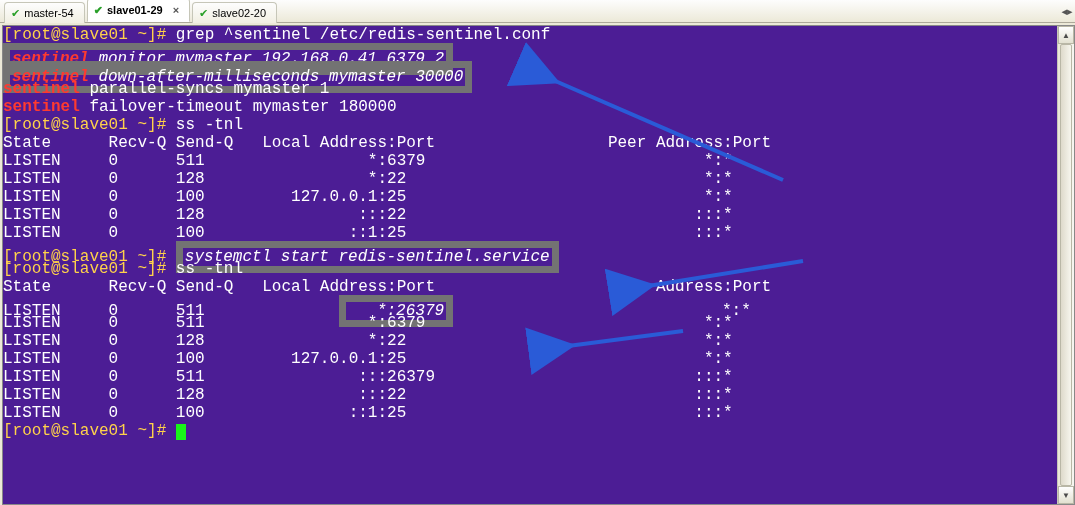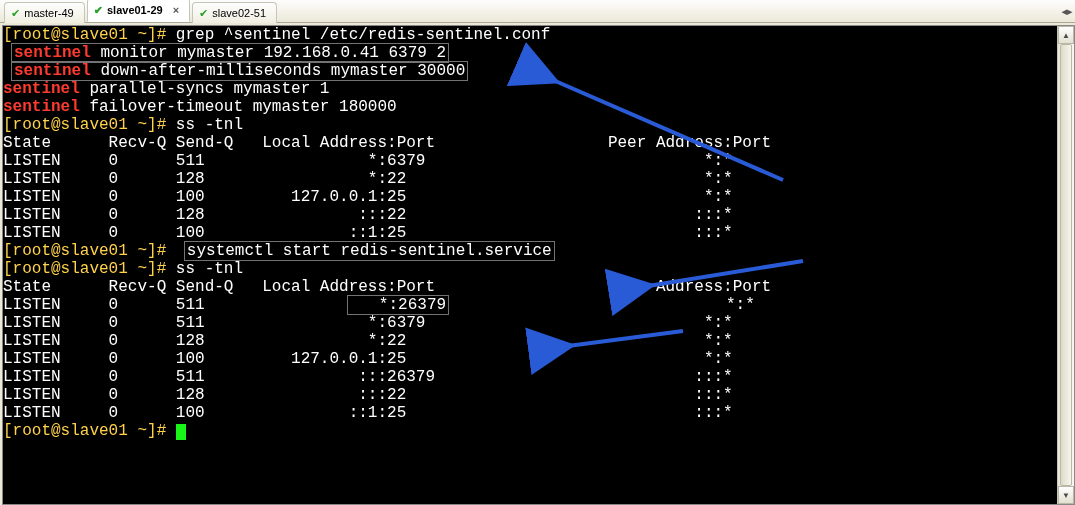--- a/index.html
+++ b/index.html
@@ -2,53 +2,53 @@
 <html><head>
 <meta charset="utf-8">
 <style>
   html,body{margin:0;padding:0;background:#ece9d8;font-family:Tahoma,Arial,sans-serif;width:1075px;height:505px;overflow:hidden;}
   .tabbar{height:22px;background:linear-gradient(#fdfdfd,#ece9d8);border-bottom:1px solid #aca899;display:flex;align-items:flex-end;padding-left:4px;font-size:11px;}
   .tab{display:flex;align-items:center;gap:4px;height:20px;padding:0 10px 0 6px;border:1px solid #c6c6b8;border-bottom:none;border-top-left-radius:4px;border-top-right-radius:4px;margin-right:2px;background:linear-gradient(#fdfdfd,#f1efe2);position:relative;top:1px;cursor:pointer;}
   .tab.active{background:#fff;font-weight:bold;height:22px;top:0;border-bottom:1px solid #fff;}
   .tab .chk{color:#2aa02a;font-size:11px;}
   .tab .close{margin-left:6px;color:#555;font-weight:bold;font-size:11px;}
   .rsb{position:absolute;right:0;top:0;width:16px;height:22px;display:flex;align-items:center;justify-content:center;color:#555;font-size:11px;}
-  .term-wrap{position:relative;width:1071px;height:478px;margin:2px;border:1px solid #888;background:#000000;}
+  .term-wrap{position:relative;width:1071px;height:478px;margin:2px;border:1px solid #888;background:#4c1d95;}
   .term{font-family:"Courier New",monospace;font-size:16px;line-height:18px;color:#fff;white-space:pre;letter-spacing:0px;}
   .row{height:18px;}
   .prompt{color:#ffd24a;}
   .sentinel{color:#ff3a2f;font-weight:bold;}
   .cmd-white{color:#fff;}
-  .redbox{border:1px solid #737373;padding:0 2px;margin:-1px 8px;display:inline-block;}
+  .redbox{border:7px solid #737373;padding:0 2px;margin:-1px 0;display:inline-block;font-style:italic;}
   .cursor{display:inline-block;width:10px;height:16px;background:#19f519;vertical-align:text-bottom;}
 
   .arrow{position:absolute;pointer-events:none;}
   .arrow svg{overflow:visible;}
 
   .vsb{position:absolute;right:0;top:0;width:16px;height:100%;background:linear-gradient(90deg,#eae7d7,#f7f6f0);border-left:1px solid #c6c6b8;}
   .vsb .btn{height:16px;background:linear-gradient(#fefefe,#e3e1d1);border:1px solid #b9b7a6;display:flex;align-items:center;justify-content:center;font-size:8px;color:#4b4b4b;}
   .vsb .btn.dn{position:absolute;bottom:0;left:0;right:0;}
   .vsb .thumb{position:absolute;top:18px;left:2px;right:2px;height:440px;background:linear-gradient(90deg,#dedacb,#f7f6ee);border:1px solid #b9b7a6;border-radius:2px;}
 </style>
 </head>
 <body>
 
 <div class="tabbar">
   <div class="tab">
     <span class="chk">✔</span>
-    <span>master-49</span>
+    <span>master-54</span>
   </div>
   <div class="tab active">
     <span class="chk">✔</span>
     <span>slave01-29</span>
     <span class="close">×</span>
   </div>
   <div class="tab">
     <span class="chk">✔</span>
-    <span>slave02-51</span>
+    <span>slave02-20</span>
   </div>
   <div class="rsb">◂▸</div>
 </div>
 
 <div class="term-wrap">
   <div class="term" id="term"><div class="row"><span class="prompt">[root@slave01 ~]# </span><span class="cmd-white">grep ^sentinel /etc/redis-sentinel.conf</span></div><div class="row"><span class="redbox"><span class="sentinel">sentinel</span><span class="cmd-white"> monitor mymaster 192.168.0.41 6379 2</span></span></div><div class="row"><span class="redbox"><span class="sentinel">sentinel</span><span class="cmd-white"> down-after-milliseconds mymaster 30000</span></span></div><div class="row"><span class="sentinel">sentinel</span><span class="cmd-white"> parallel-syncs mymaster 1</span></div><div class="row"><span class="sentinel">sentinel</span><span class="cmd-white"> failover-timeout mymaster 180000</span></div><div class="row"><span class="prompt">[root@slave01 ~]# </span><span class="cmd-white">ss -tnl</span></div><div class="row"><span class="cmd-white">State      Recv-Q Send-Q   Local Address:Port                  Peer Address:Port </span></div><div class="row"><span class="cmd-white">LISTEN     0      511                 *:6379                             *:*   </span></div><div class="row"><span class="cmd-white">LISTEN     0      128                 *:22                               *:*   </span></div><div class="row"><span class="cmd-white">LISTEN     0      100         127.0.0.1:25                               *:*   </span></div><div class="row"><span class="cmd-white">LISTEN     0      128                :::22                              :::*   </span></div><div class="row"><span class="cmd-white">LISTEN     0      100               ::1:25                              :::*   </span></div><div class="row"><span class="prompt">[root@slave01 ~]# </span><span class="redbox cmd-white">systemctl start redis-sentinel.service</span></div><div class="row"><span class="prompt">[root@slave01 ~]# </span><span class="cmd-white">ss -tnl</span></div><div class="row"><span class="cmd-white">State      Recv-Q Send-Q   Local Address:Port                  Peer Address:Port </span></div><div class="row"><span class="cmd-white">LISTEN     0      511              </span><span class="redbox cmd-white">   *:26379</span><span class="cmd-white">                            *:*   </span></div><div class="row"><span class="cmd-white">LISTEN     0      511                 *:6379                             *:*   </span></div><div class="row"><span class="cmd-white">LISTEN     0      128                 *:22                               *:*   </span></div><div class="row"><span class="cmd-white">LISTEN     0      100         127.0.0.1:25                               *:*   </span></div><div class="row"><span class="cmd-white">LISTEN     0      511                :::26379                           :::*   </span></div><div class="row"><span class="cmd-white">LISTEN     0      128                :::22                              :::*   </span></div><div class="row"><span class="cmd-white">LISTEN     0      100               ::1:25                              :::*   </span></div><div class="row"><span class="prompt">[root@slave01 ~]# </span><span class="cursor"></span></div></div>
 
   <div class="arrow" style="left:540px;top:44px;">
     <svg width="260" height="120">
       <defs>

